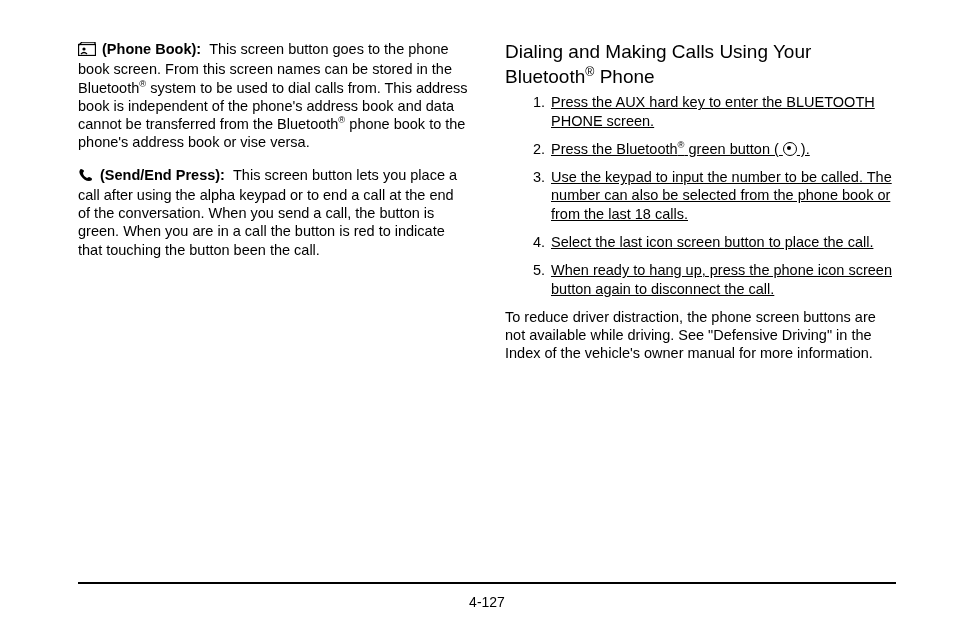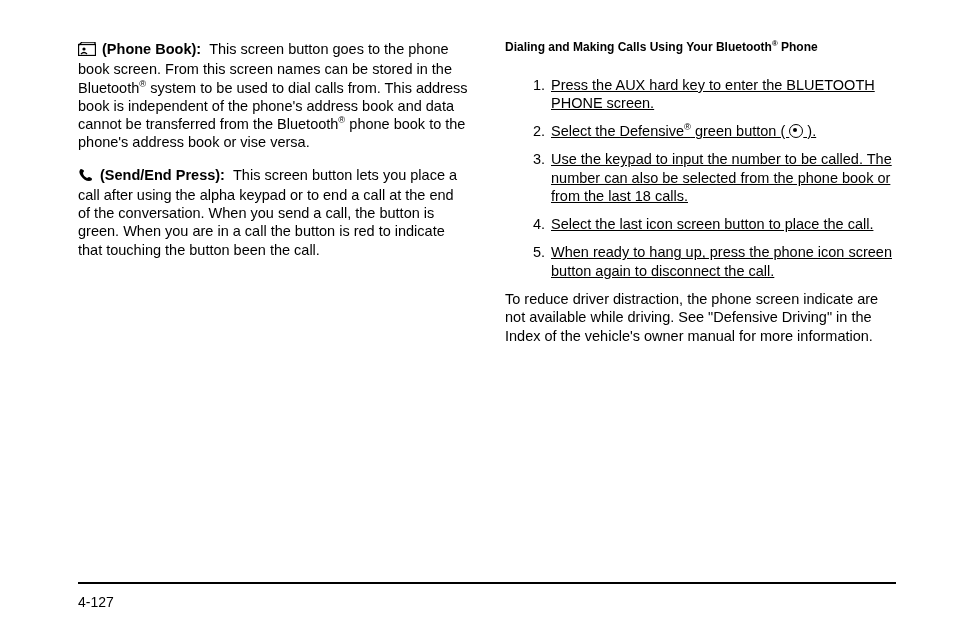--- a/index.html
+++ b/index.html
@@ -37,23 +37,23 @@
     vertical-align: -2px;
     margin-right: 2px;
   }
   .bold { font-weight: bold; }
   .sup {
     font-size: 0.65em;
     vertical-align: super;
     line-height: 0;
   }
   h3.section-heading {
-    margin: 0 0 20px 0;
-    font-size: 12px;
-    font-weight: bold;
+    margin: 0 0 4px 0;
+    font-size: 19px;
+    font-weight: normal;
     line-height: 1.3;
   }
   p { margin: 0 0 8px 0; }
   ol.steps {
     margin: 0 0 8px 0;
     padding-left: 44px;
     text-decoration: underline;
   }
   ol.steps li {
     margin-bottom: 10px;
@@ -61,21 +61,21 @@
   }
   .footer-area {
     margin-top: auto;
   }
   .rule {
     height: 2px;
     background: #000000;
     margin-bottom: 10px;
   }
   .page-number {
-    text-align: left;
+    text-align: center;
     font-size: 14px;
   }
   .inline-icon-circle {
     display: inline-block;
     width: 12px;
     height: 12px;
     border: 1px solid #000;
     border-radius: 50%;
     vertical-align: -2px;
     position: relative;
@@ -127,28 +127,28 @@
     <div class="col">
 
       <h3 class="section-heading">
         <span>Dialing and Making Calls Using Your Bluetooth</span><span class="sup">®</span><span> Phone</span>
       </h3>
 
 
       <ol class="steps">
         <li>Press the AUX hard key to enter the BLUETOOTH PHONE screen.</li>
         <li>
-          <span>Select the Defensive</span><span class="sup">®</span><span> green button ( </span><span class="inline-icon-circle"></span><span> ).</span>
+          <span>Press the Bluetooth</span><span class="sup">®</span><span> green button ( </span><span class="inline-icon-circle"></span><span> ).</span>
         </li>
         <li>Use the keypad to input the number to be called. The number can also be selected from the phone book or from the last 18 calls.</li>
         <li>Select the last icon screen button to place the call.</li>
         <li>When ready to hang up, press the phone icon screen button again to disconnect the call.</li>
       </ol>
 
-      <p>To reduce driver distraction, the phone screen indicate are not available while driving. See "Defensive Driving" in the Index of the vehicle's owner manual for more information.</p>
+      <p>To reduce driver distraction, the phone screen buttons are not available while driving. See "Defensive Driving" in the Index of the vehicle's owner manual for more information.</p>
 
     </div>
   </div>
 
   <div class="footer-area">
     <div class="rule"></div>
     <div class="page-number">4-127</div>
   </div>
 </div>
 

